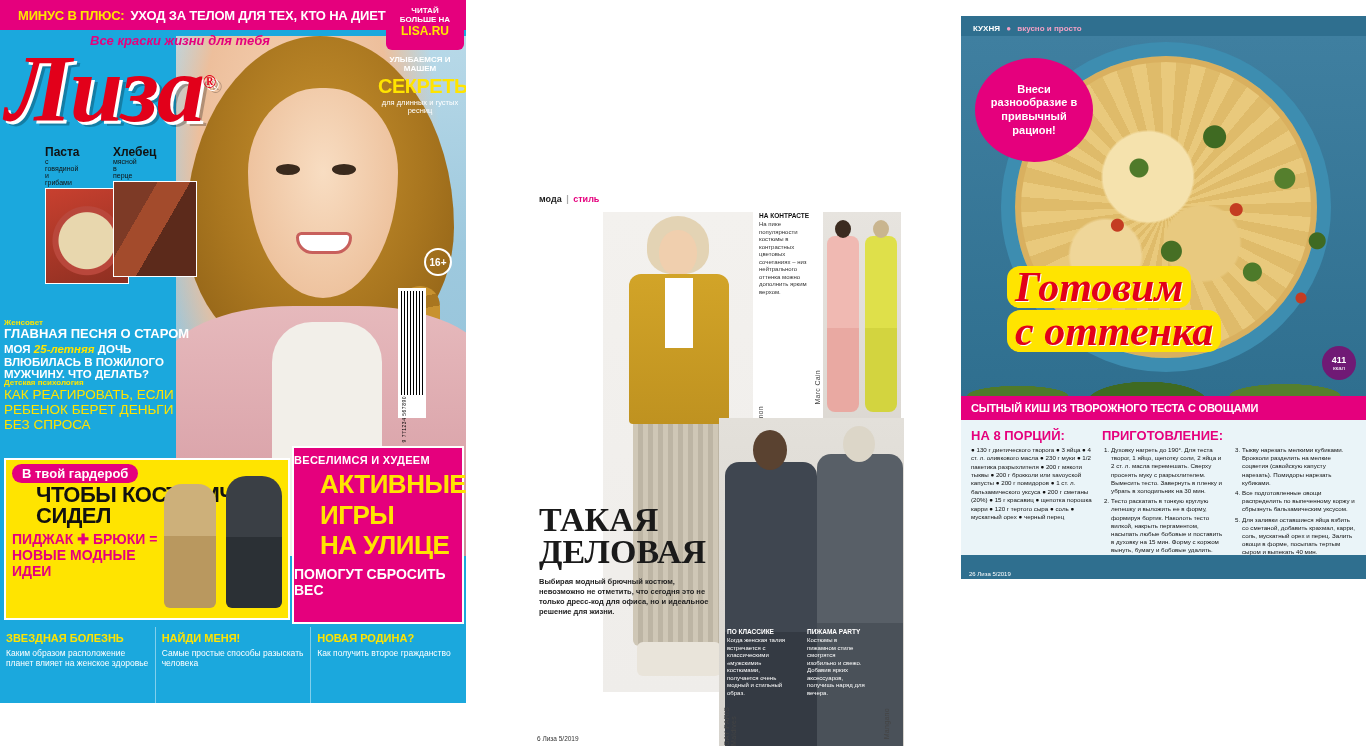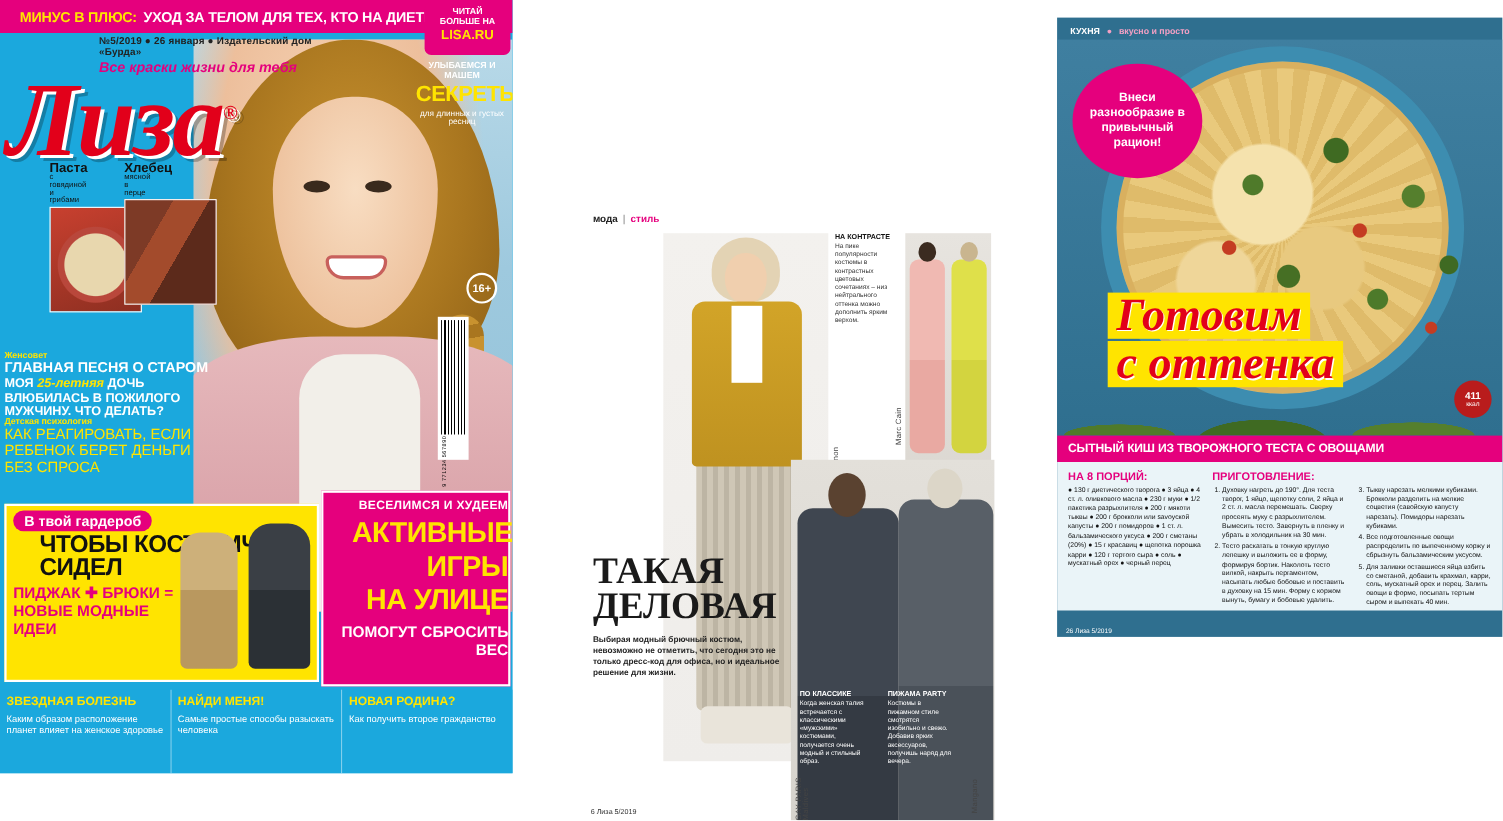--- a/index.html
+++ b/index.html
@@ -190,21 +190,21 @@
   }
   .fig2 {
     position:absolute; right:2px; top:10px; width:56px; height:132px;
     background:linear-gradient(180deg,#3a3f45 0 46%, #2b3035 46% 100%);
     border-radius:20px 20px 6px 6px;
   }
 
   
   .games {
     position:absolute; left:292px; top:446px; width:172px; height:178px;
-    background:#e5007d; color:#fff; text-align:right; border:2px solid #fff;
+    background:#e5007d; color:#fff; text-align:left; border:2px solid #fff;
     padding-top:6px;
   }
   .games .k { font-size:11px; font-weight:bold; color:#fff; letter-spacing:0.3px;}
   .games .h {
     font-size:26px; font-weight:bold; color:#ffe400; line-height:0.95; margin-top:6px;
     letter-spacing:-0.5px;
     padding-left:26px;
   }
   .games .sub { font-size:14px; font-weight:bold; color:#fff; margin-top:8px; }
 
@@ -348,39 +348,40 @@
     padding:8px; z-index:4;
   }
   .rc-title {
     position:absolute; left:46px; top:250px; z-index:5;
   }
   .rc-title .l {
     display:inline-block; background:#ffe400; color:#e2001a;
     font-family:"Liberation Serif", serif; font-weight:bold; font-style:italic;
     font-size:42px; line-height:1.0; padding:0 8px; margin-bottom:2px;
     text-shadow:1px 1px 0 #fff;
+    border-radius:13px;
   }
   .page-circ {
     position:absolute; right:10px; top:330px; width:34px; height:34px; border-radius:50%;
-    background:#b91c1c; color:#fff; font-size:9px; font-weight:bold;
+    background:#701a75; color:#fff; font-size:9px; font-weight:bold;
     display:flex; flex-direction:column; align-items:center; justify-content:center; z-index:6;
   }
   .page-circ span { font-size:6px; font-weight:normal; }
 
   .rc-strip {
     position:absolute; left:0; top:380px; width:405px; height:24px;
     background:#e5007d; color:#fff; font-size:11px; font-weight:bold;
     display:flex; align-items:center; padding-left:10px; letter-spacing:-0.2px;
   }
   .rc-body {
     position:absolute; left:0; top:404px; width:405px; height:135px;
     background:#eaf4f8; display:flex; gap:8px; padding:8px 10px;
   }
   .rc-col { flex:1; }
-  .rc-col h4 { margin:0 0 3px 0; font-size:10px; color:#e5007d; text-transform:uppercase; }
+  .rc-col h4 { margin:0 0 3px 0; font-size:13px; color:#e5007d; text-transform:uppercase; }
   .rc-col .ing { font-size:6.2px; line-height:1.35; color:#111; }
   .rc-col ol { margin:0; padding-left:9px; }
   .rc-col li { font-size:6.2px; line-height:1.32; color:#111; margin-bottom:2px; }
   .rc-folio { position:absolute; left:8px; bottom:2px; font-size:6px; color:#fff; }
 </style>
 </head>
 <body>
 
 <div id="cover">
 
@@ -401,21 +402,20 @@
     <div class="face"></div>
     <div class="eye l"></div>
     <div class="eye r"></div>
     <div class="mouth"></div>
     <div class="jacket"></div>
     <div class="top-white"></div>
     <div class="age-badge">16+</div>
   </div>
 
   <div class="logo-wrap">
-    <div class="logo-line">№5/2019 ● 26 января ● Издательский дом «Бурда»</div>
     <div class="logo-tag">Все краски жизни для тебя</div>
     <div class="logo-main"><span>Лиза</span><sup>®</sup></div>
   </div>
 
   <div class="secret-box">
     <div class="s1">УЛЫБАЕМСЯ И МАШЕМ</div>
     <div class="s2">СЕКРЕТЫ</div>
     <div class="s3">для длинных и густых ресниц</div>
   </div>
 

